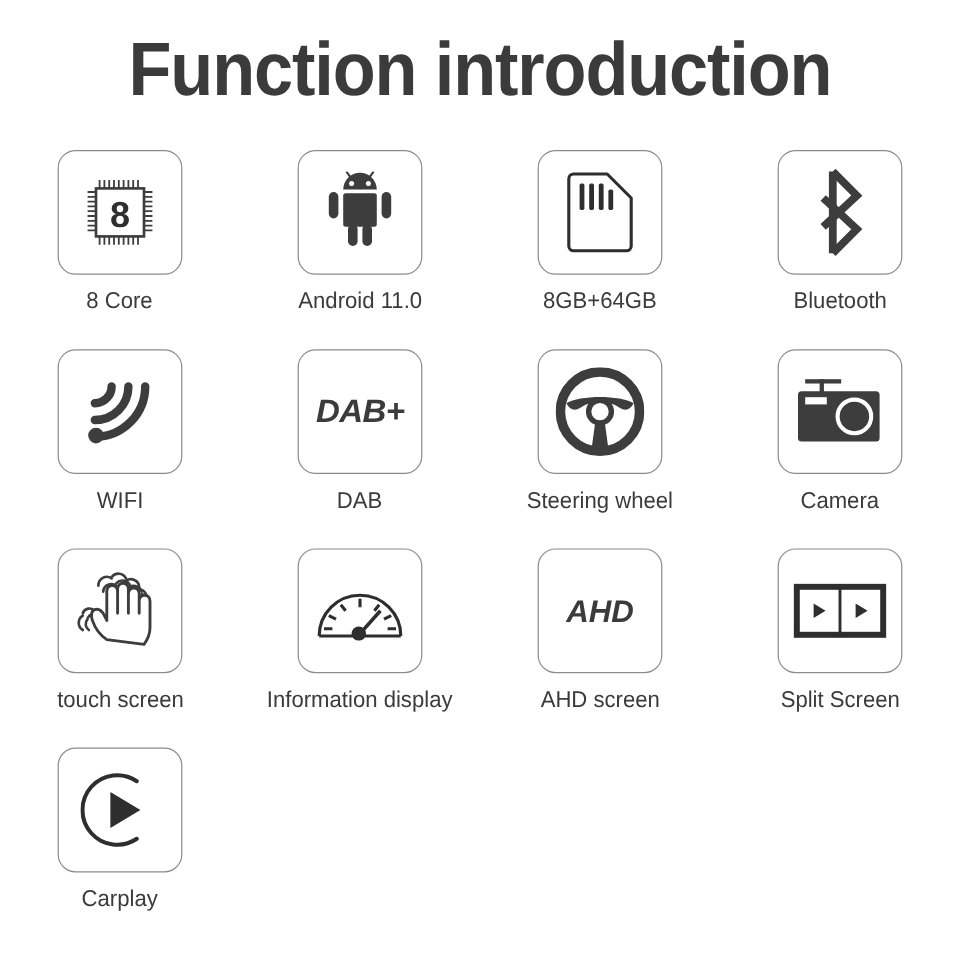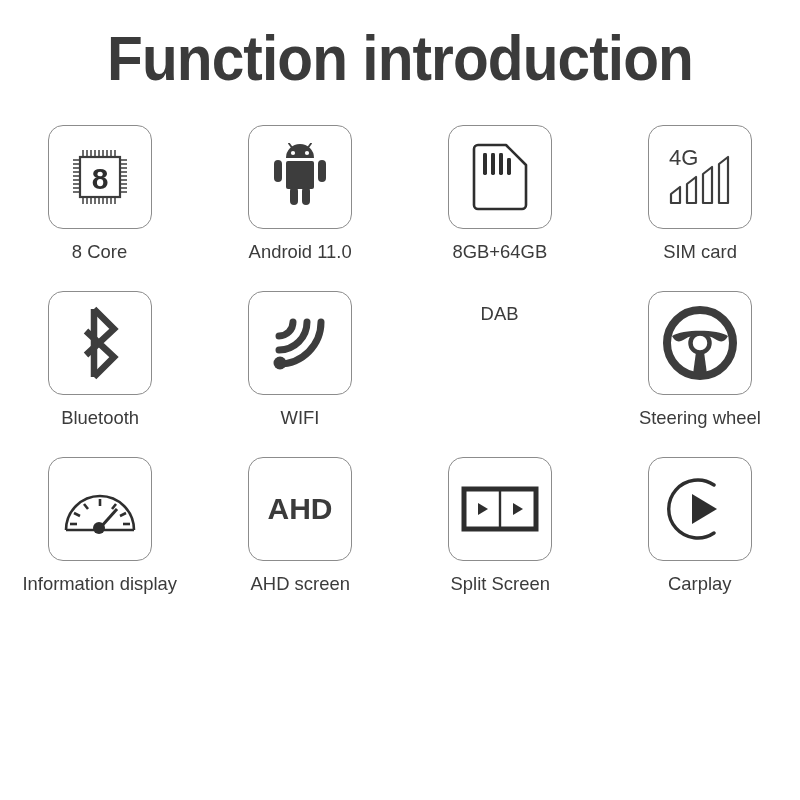--- a/index.html
+++ b/index.html
@@ -76,22 +76,23 @@
     font-weight: bold;
     color: #3b3b3b;
   }
   .dabplus {
     font-size: 27px;
     font-style: italic;
     letter-spacing: -0.5px;
     transform: scaleX(1.02);
   }
   .ahd {
-    font-size: 30px;
+    font-size: 26px;
     letter-spacing: 0px;
+    font-style: italic;
   }
 </style>
 </head>
 <body>
 
 <div class="page">
 
   <div class="page-title">Function introduction</div>
 
   <div class="grid">
@@ -182,36 +183,20 @@
               <rect x="23" y="12" width="4" height="22" rx="1.4"></rect>
               <rect x="31" y="12" width="4" height="22" rx="1.4"></rect>
               <rect x="39" y="17" width="4" height="17" rx="1.4"></rect>
             </g>
           </svg>
         </span>
       </div>
       <div class="label">8GB+64GB</div>
     </div>
 
-    <div class="cell">
-      <div class="card">
-        <span>
-          <svg width="74" height="72" viewBox="0 0 74 72">
-            <text x="6" y="24" font-family="Liberation Sans, sans-serif" font-size="22" fill="#3d3d3d">4G</text>
-            <g fill="none" stroke="#3d3d3d" stroke-width="2.2" stroke-linejoin="round">
-              <path d="M8 62 v-9 l9 -7 v16 z"></path>
-              <path d="M24 62 v-19 l9 -7 v26 z"></path>
-              <path d="M40 62 v-29 l9 -7 v36 z"></path>
-              <path d="M56 62 v-39 l9 -7 v46 z"></path>
-            </g>
-          </svg>
-        </span>
-      </div>
-      <div class="label">SIM card</div>
-    </div>
 
     <div class="cell">
       <div class="card">
         <span>
           <svg width="56" height="76" viewBox="0 0 56 76">
             <path d="M22 4 L42 24 L14 50 M22 72 L42 52 L14 26" fill="none" stroke="#3d3d3d" stroke-width="6.5" stroke-linecap="butt" stroke-linejoin="miter"></path>
             <path d="M22 4 V72" fill="none" stroke="#3d3d3d" stroke-width="6.5"></path>
           </svg>
         </span>
       </div>
@@ -230,38 +215,74 @@
             <circle cx="11" cy="51" r="6.5" fill="#3d3d3d"></circle>
           </svg>
         </span>
       </div>
       <div class="label">WIFI</div>
     </div>
 
 
 
     <div class="cell">
+      <div class="card">
+        <span class="text-icon dabplus">DAB+</span>
+      </div>
       <div class="label">DAB</div>
     </div>
 
     <div class="cell">
       <div class="card">
         <span>
           <svg width="74" height="74" viewBox="0 0 74 74">
             <circle cx="37" cy="37" r="33" fill="none" stroke="#3d3d3d" stroke-width="8"></circle>
             <circle cx="37" cy="37" r="9.5" fill="none" stroke="#3d3d3d" stroke-width="4.5"></circle>
             <path d="M9 30 C20 23 54 23 65 30 C62 36 58 37 52 33 C45 28 29 28 22 33 C16 37 12 36 9 30 Z" fill="#3d3d3d"></path>
             <path d="M33 46 h8 l3 22 h-14 z" fill="#3d3d3d"></path>
           </svg>
         </span>
       </div>
       <div class="label">Steering wheel</div>
     </div>
 
-
+    <div class="cell">
+      <div class="card">
+        <span>
+          <svg width="74" height="58" viewBox="0 0 74 58">
+            <rect x="8" y="2" width="30" height="3.6" fill="#3d3d3d"></rect>
+            <rect x="20" y="2" width="3.6" height="12" fill="#3d3d3d"></rect>
+            <rect x="2" y="12" width="68" height="42" rx="3" fill="#3d3d3d"></rect>
+            <rect x="8" y="17" width="18" height="6" fill="#ffffff"></rect>
+            <circle cx="49" cy="33" r="14" fill="none" stroke="#ffffff" stroke-width="3.4"></circle>
+          </svg>
+        </span>
+      </div>
+      <div class="label">Camera</div>
+    </div>
+
+    <div class="cell">
+      <div class="card">
+        <span>
+          <svg width="76" height="76" viewBox="0 0 76 76">
+            <g fill="none" stroke="#3d3d3d" stroke-width="2.2" stroke-linecap="round" stroke-linejoin="round">
+              <path d="M24 22 a7 7 0 0 1 11 -5 M35 15 a7 7 0 0 1 11 1 M46 18 a7 7 0 0 1 10 4
+                       M56 24 a7 7 0 0 1 3 10 M20 42 a6 6 0 0 0 -9 2 M11 45 a6 6 0 0 0 1 9"></path>
+              <path d="M20 17 a7 7 0 0 1 11 -6 M31 10 a7 7 0 0 1 12 1 M43 13 a7 7 0 0 1 11 5
+                       M54 20 a7 7 0 0 1 5 11 M17 38 a6 6 0 0 0 -10 2 M7 42 a7 7 0 0 0 0 12"></path>
+            </g>
+            <path d="M27 62 c-6 -4 -10 -10 -12 -16 c-1.5 -4 -1 -8 2 -9 c3 -1 6 1 8 5 l2 4 V22
+                     c0 -3 2 -5 4.5 -5 c2.5 0 4.5 2 4.5 5 v18 V20 c0 -3 2 -5 4.5 -5 c2.5 0 4.5 2 4.5 5
+                     v20 V24 c0 -3 2 -5 4.5 -5 c2.5 0 4.5 2 4.5 5 v16 V30 c0 -3 2 -5 4.5 -5
+                     c2.5 0 4.5 2 4.5 5 v22 c0 6 -2 10 -5 14 z" fill="#ffffff" stroke="#3d3d3d" stroke-width="2.4" stroke-linejoin="round"></path>
+          </svg>
+        </span>
+      </div>
+      <div class="label">touch screen</div>
+    </div>
 
     <div class="cell">
       <div class="card">
         <span>
           <svg width="76" height="50" viewBox="0 0 76 50">
             <path d="M4 46 A34 34 0 0 1 72 46" fill="none" stroke="#2e2e2e" stroke-width="2.6"></path>
             <line x1="4" y1="46" x2="72" y2="46" stroke="#2e2e2e" stroke-width="2.6"></line>
             <g stroke="#2e2e2e" stroke-width="2.6" stroke-linecap="butt">
               <line x1="8" y1="40" x2="15" y2="40"></line>
               <line x1="12" y1="29" x2="18" y2="32"></line>

